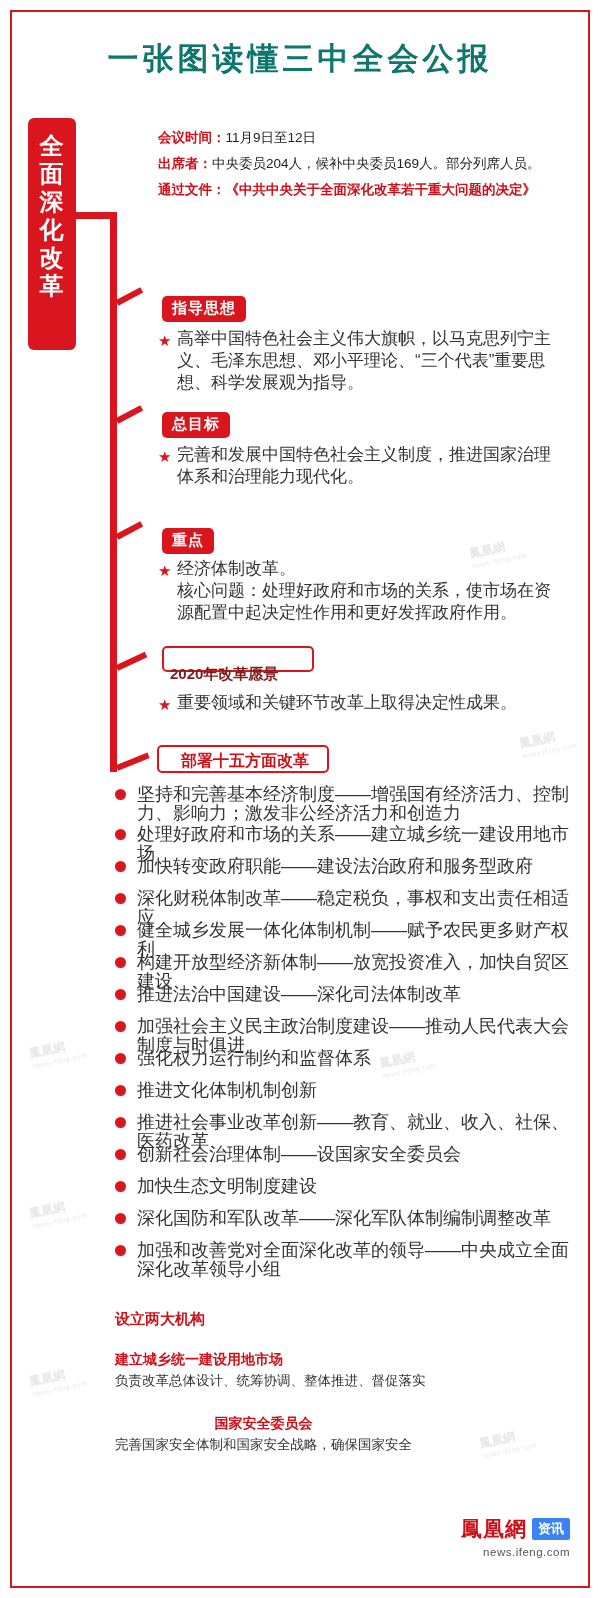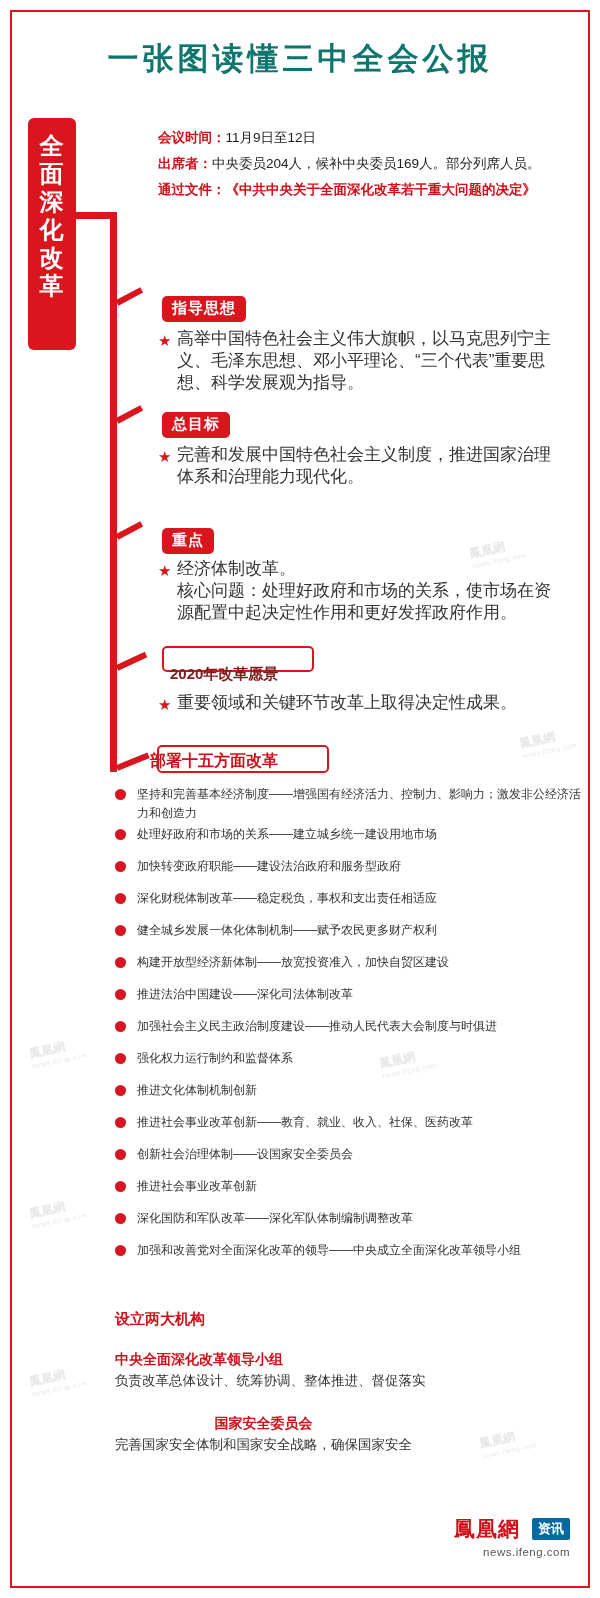--- a/index.html
+++ b/index.html
@@ -121,21 +121,21 @@
   
   .bullets {
     position: absolute;
     left: 115px;
     top: 785px;
     width: 470px;
   }
   .bullet-row {
     position: relative;
     height: 32px;
-    font-size: 12px;
+    font-size: 18px;
     color: #333;
     line-height: 19px;
     padding-left: 22px;
   }
   .bullet-row.tall { height: 40px; }
   .dot {
     position: absolute;
     left: 0;
     top: 4px;
     width: 11px;
@@ -178,26 +178,26 @@
     font-size: 21px;
     font-weight: bold;
     color: #cf1019;
     letter-spacing: 1px;
     display: inline-block;
     vertical-align: middle;
   }
   .footer .zx {
     display: inline-block;
     vertical-align: middle;
-    background: #0369a1;
+    background: #3b82f6;
     color: #fff;
     font-size: 13px;
     font-weight: bold;
     padding: 2px 6px;
-    margin-left: 12px;
+    margin-left: 5px;
     border-radius: 2px;
   }
   .footer .url {
     font-size: 11.5px;
     color: #555;
     margin-top: 3px;
     letter-spacing: .5px;
   }
 
   
@@ -264,21 +264,21 @@
   <div class="star" style="left:158px; top:560px;">★</div>
   <div class="sec-body" style="left:177px; top:558px; width:385px; white-space:pre-line;">经济体制改革。
 核心问题：处理好政府和市场的关系，使市场在资源配置中起决定性作用和更好发挥政府作用。</div>
 
   <div class="tag-out" style="left:162px; top:646px; width:152px; height:26px;"></div>
   <div class="sec-body" style="left:170px; top:650px; font-size:15px; font-weight:bold; color:#7f1d1d;margin-top:13px;">2020年改革愿景</div>
   <div class="star" style="left:158px; top:694px;">★</div>
   <div class="sec-body" style="left:177px; top:692px; width:385px;">重要领域和关键环节改革上取得决定性成果。</div>
 
   <div class="tag-out" style="left:157px; top:745px; width:172px; height:28px;"></div>
-  <div class="sec-body" style="left:150px; top:750px; font-size:16px; font-weight:bold; color:#cf1019;">部署十五方面改革</div>
+  <div class="sec-body" style="left:181px; top:750px; font-size:16px; font-weight:bold; color:#cf1019;">部署十五方面改革</div>
 
   <div class="bullets">
     <div class="bullet-row tall">
       <span class="dot"></span>
       <span>坚持和完善基本经济制度——增强国有经济活力、控制力、影响力；激发非公经济活力和创造力</span>
     </div>
     <div class="bullet-row">
       <span class="dot"></span>
       <span>处理好政府和市场的关系——建立城乡统一建设用地市场</span>
     </div>
@@ -317,36 +317,36 @@
     <div class="bullet-row">
       <span class="dot"></span>
       <span>推进社会事业改革创新——教育、就业、收入、社保、医药改革</span>
     </div>
     <div class="bullet-row">
       <span class="dot"></span>
       <span>创新社会治理体制——设国家安全委员会</span>
     </div>
     <div class="bullet-row">
       <span class="dot"></span>
-      <span>推进社会事业改革创新</span>
+      <span>加快生态文明制度建设</span>
     </div>
     <div class="bullet-row">
       <span class="dot"></span>
       <span>深化国防和军队改革——深化军队体制编制调整改革</span>
     </div>
     <div class="bullet-row">
       <span class="dot"></span>
       <span>加强和改善党对全面深化改革的领导——中央成立全面深化改革领导小组</span>
     </div>
   </div>
 
   <div class="inst-title">设立两大机构</div>
 
   <div class="inst" style="top:1348px;">
-    <span class="h">中央全面深化改革领导小组</span>
+    <span class="h">建立城乡统一建设用地市场</span>
     <span>负责改革总体设计、统筹协调、整体推进、督促落实</span>
   </div>
 
   <div class="inst" style="top:1412px;text-align:center;">
     <span class="h">国家安全委员会</span>
     <span>完善国家安全体制和国家安全战略，确保国家安全</span>
   </div>
 
   <div class="footer">
     <div>

